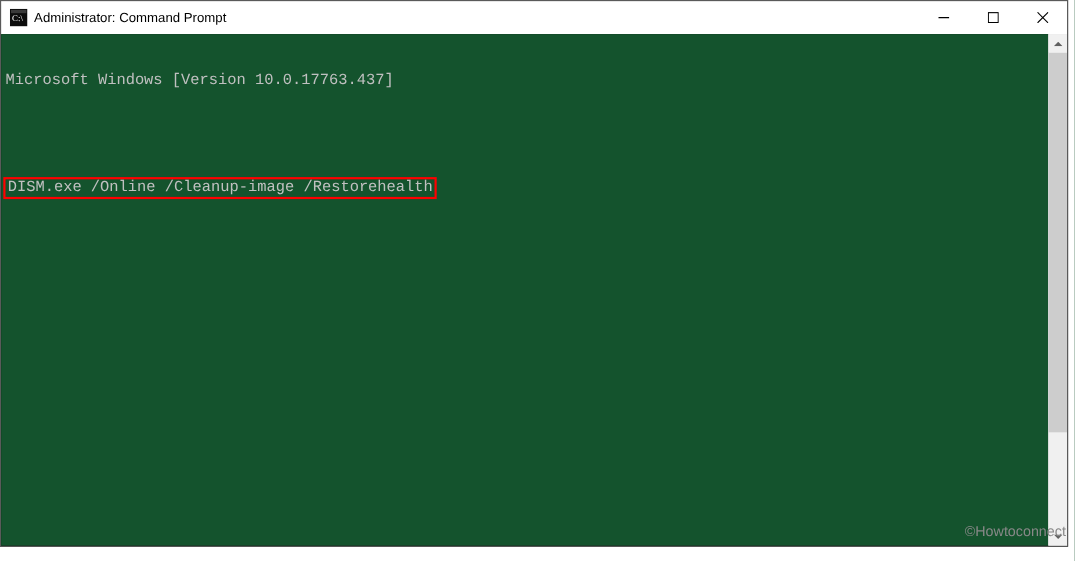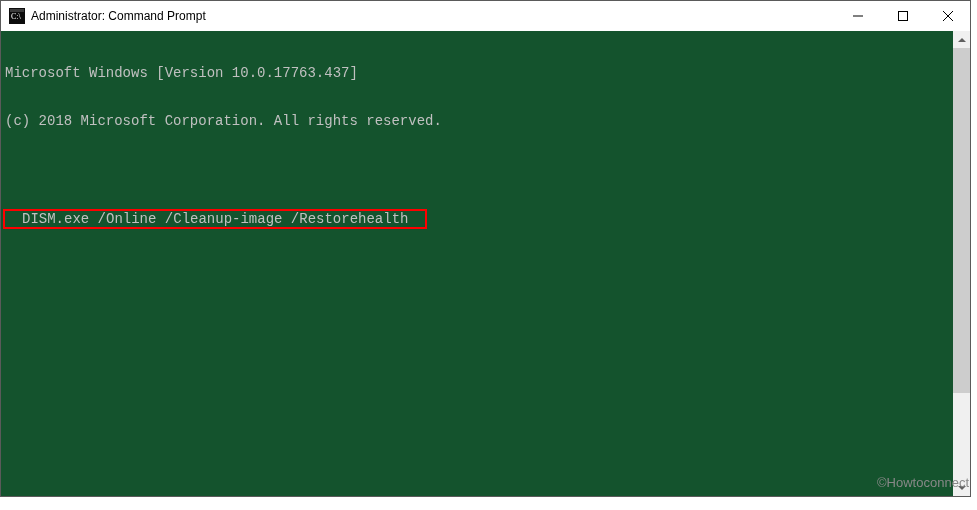--- a/index.html
+++ b/index.html
@@ -82,21 +82,21 @@
       display: block;
       min-height: 16px;
     }
     .prompt-line {
       display: flex;
       align-items: flex-start;
     }
     .highlight-box {
       border: 2px solid #ff0000;
       display: inline-block;
-      padding: 0 17px;
+      padding: 0 2px;
       margin-left: -2px;
     }
     .scrollbar {
       position: absolute;
       top: 30px;
       right: 0;
       width: 17px;
       bottom: 0;
       background: #f0f0f0;
     }
@@ -165,21 +165,20 @@
         <svg width="10" height="10" viewBox="0 0 10 10">
             <line x1="0" y1="0" x2="10" y2="10" stroke-width="1"></line>
             <line x1="10" y1="0" x2="0" y2="10" stroke-width="1"></line>
           </svg>
       </div>
     </div>
   </div>
 
   <div class="console-area">
     <span class="console-line">Microsoft Windows [Version 10.0.17763.437]</span>
-    <span class="console-line">(c) 2018 Microsoft Corporation. All rights reserved.</span>
     <span class="console-line"></span>
     <div class="prompt-line">
       <span class="highlight-box"><span>DISM.exe /Online /Cleanup-image /Restorehealth</span></span>
     </div>
   </div>
 
   <div class="scrollbar">
     <div class="scroll-up">
       <svg width="8" height="4" viewBox="0 0 8 4">
           <polygon points="4,0 8,4 0,4"></polygon>

